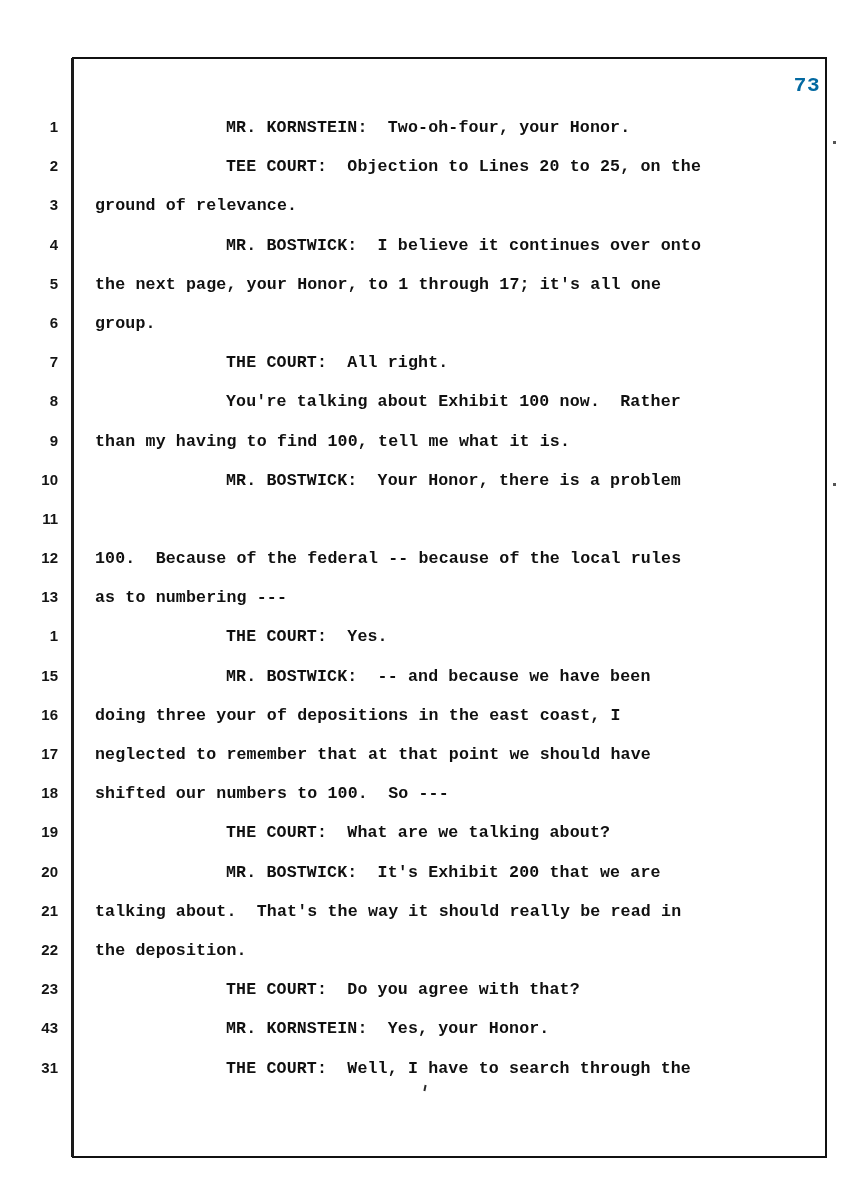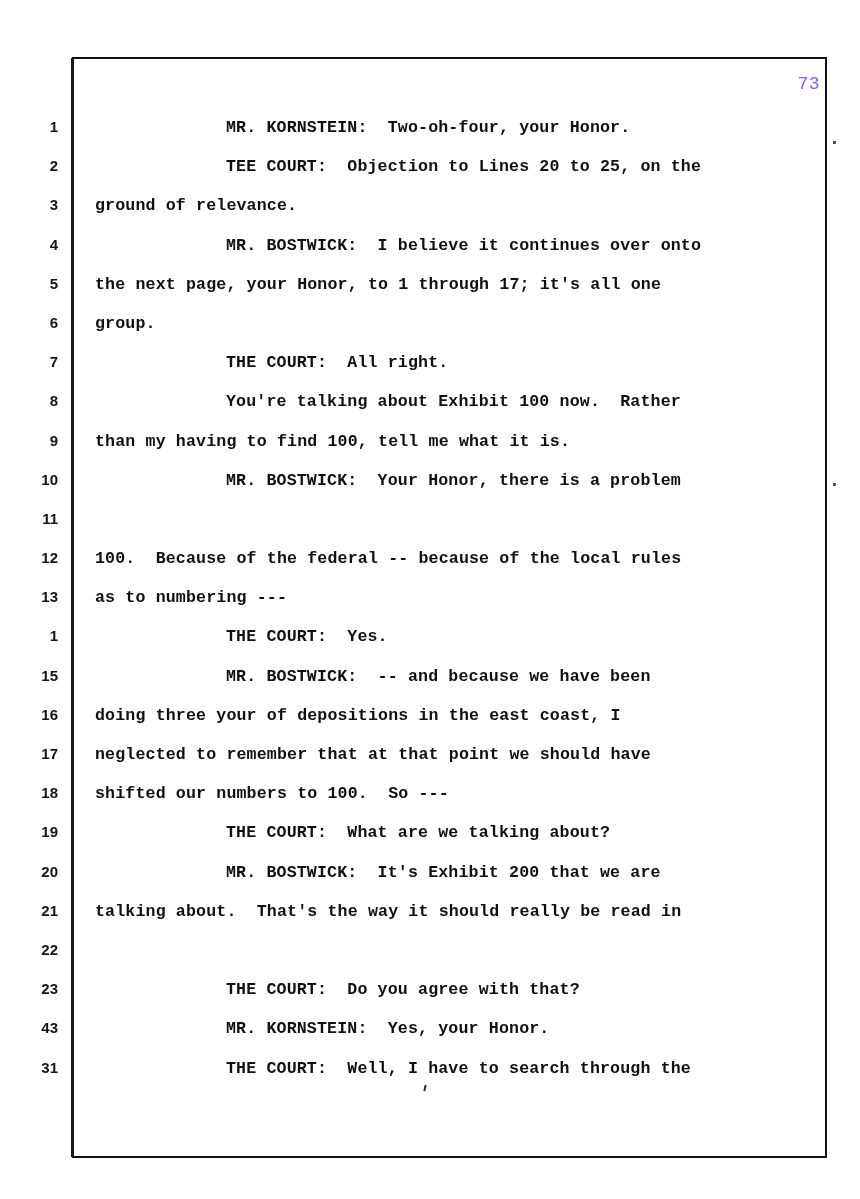--- a/index.html
+++ b/index.html
@@ -39,23 +39,23 @@
     width: 3px;
     height: 1099px;
     background: #1a1a1a;
   }
 
   
   #page-number {
     position: absolute;
     right: 40px;
     top: 74px;
-    font-size: 18px;
-    font-weight: normal;
-    color: #8b5cf6;
+    font-size: 21px;
+    font-weight: bold;
+    color: #0369a1;
     letter-spacing: 0.5px;
   }
 
   
   #transcript {
     position: absolute;
     left: 0;
     top: 118px;
     width: 860px;
   }
@@ -196,20 +196,21 @@
       <div class="tline">
         <div class="lineno">20</div>
         <div class="ltext indent">MR. BOSTWICK:  It's Exhibit 200 that we are</div>
       </div>
       <div class="tline">
         <div class="lineno">21</div>
         <div class="ltext">talking about.  That's the way it should really be read in</div>
       </div>
       <div class="tline">
         <div class="lineno">22</div>
+        <div class="ltext">the deposition.</div>
       </div>
       <div class="tline">
         <div class="lineno">23</div>
         <div class="ltext indent">THE COURT:  Do you agree with that?</div>
       </div>
       <div class="tline">
         <div class="lineno">43</div>
         <div class="ltext indent">MR. KORNSTEIN:  Yes, your Honor.</div>
       </div>
       <div class="tline">

